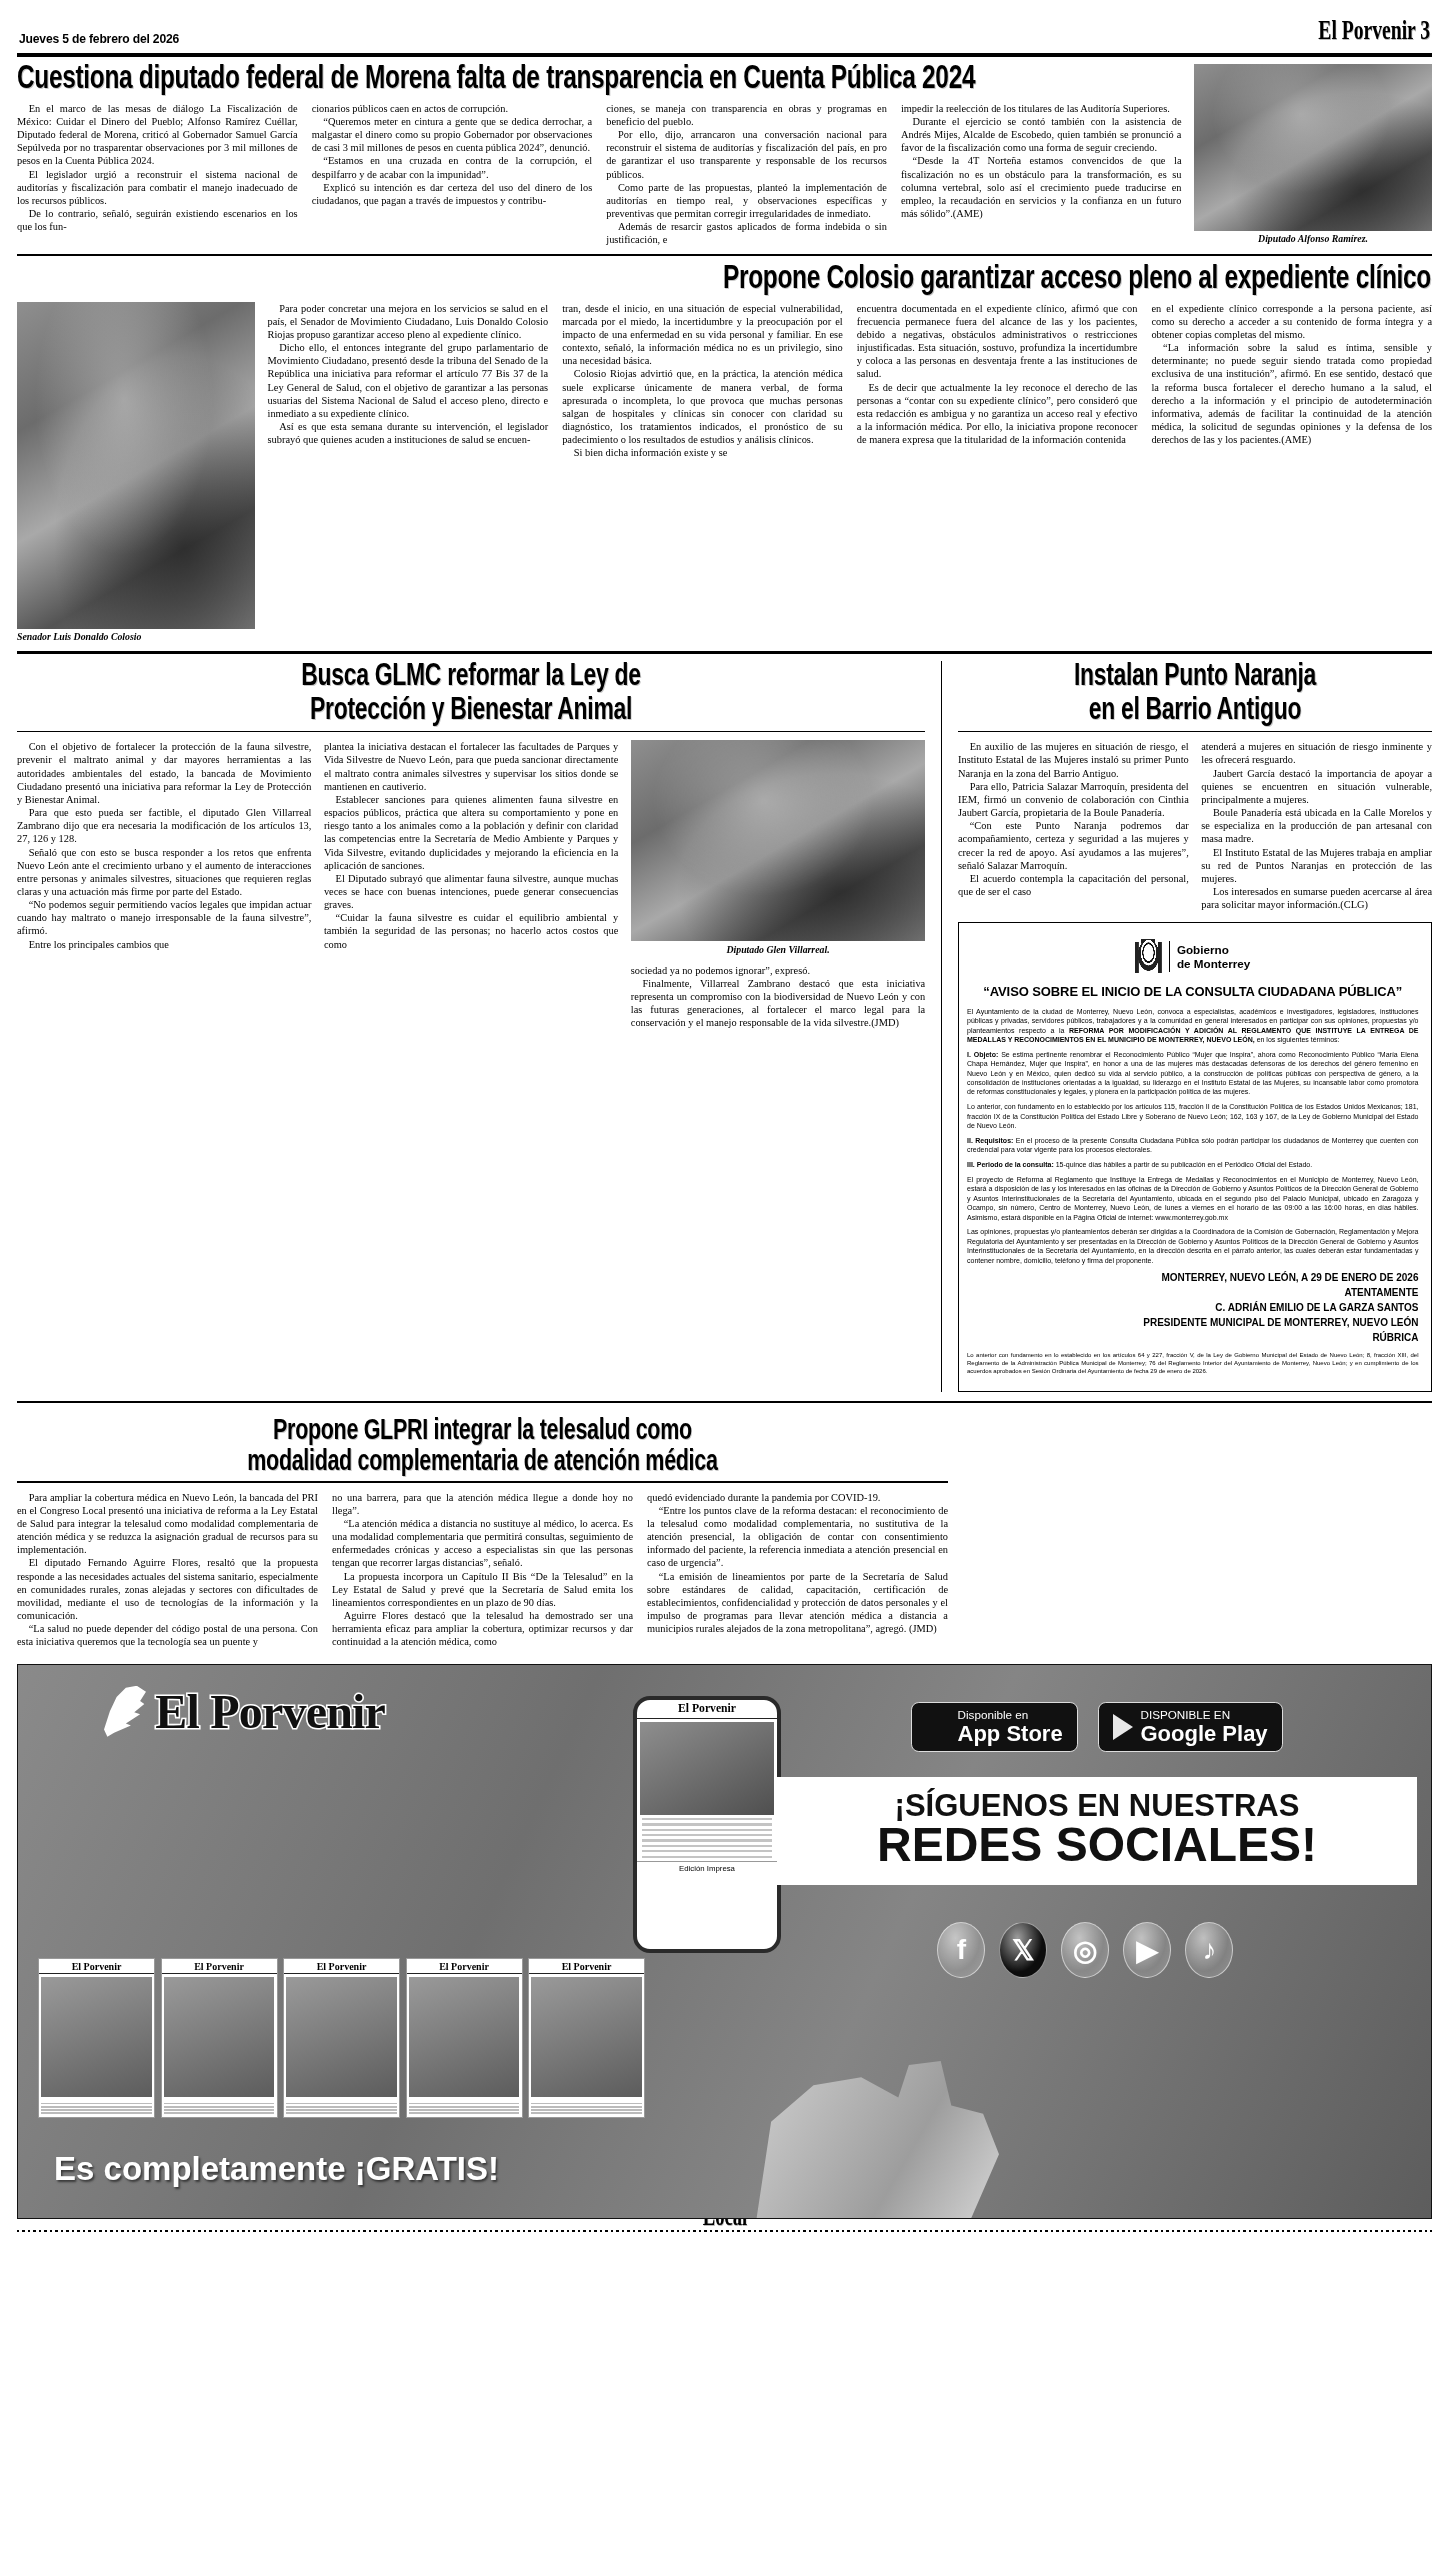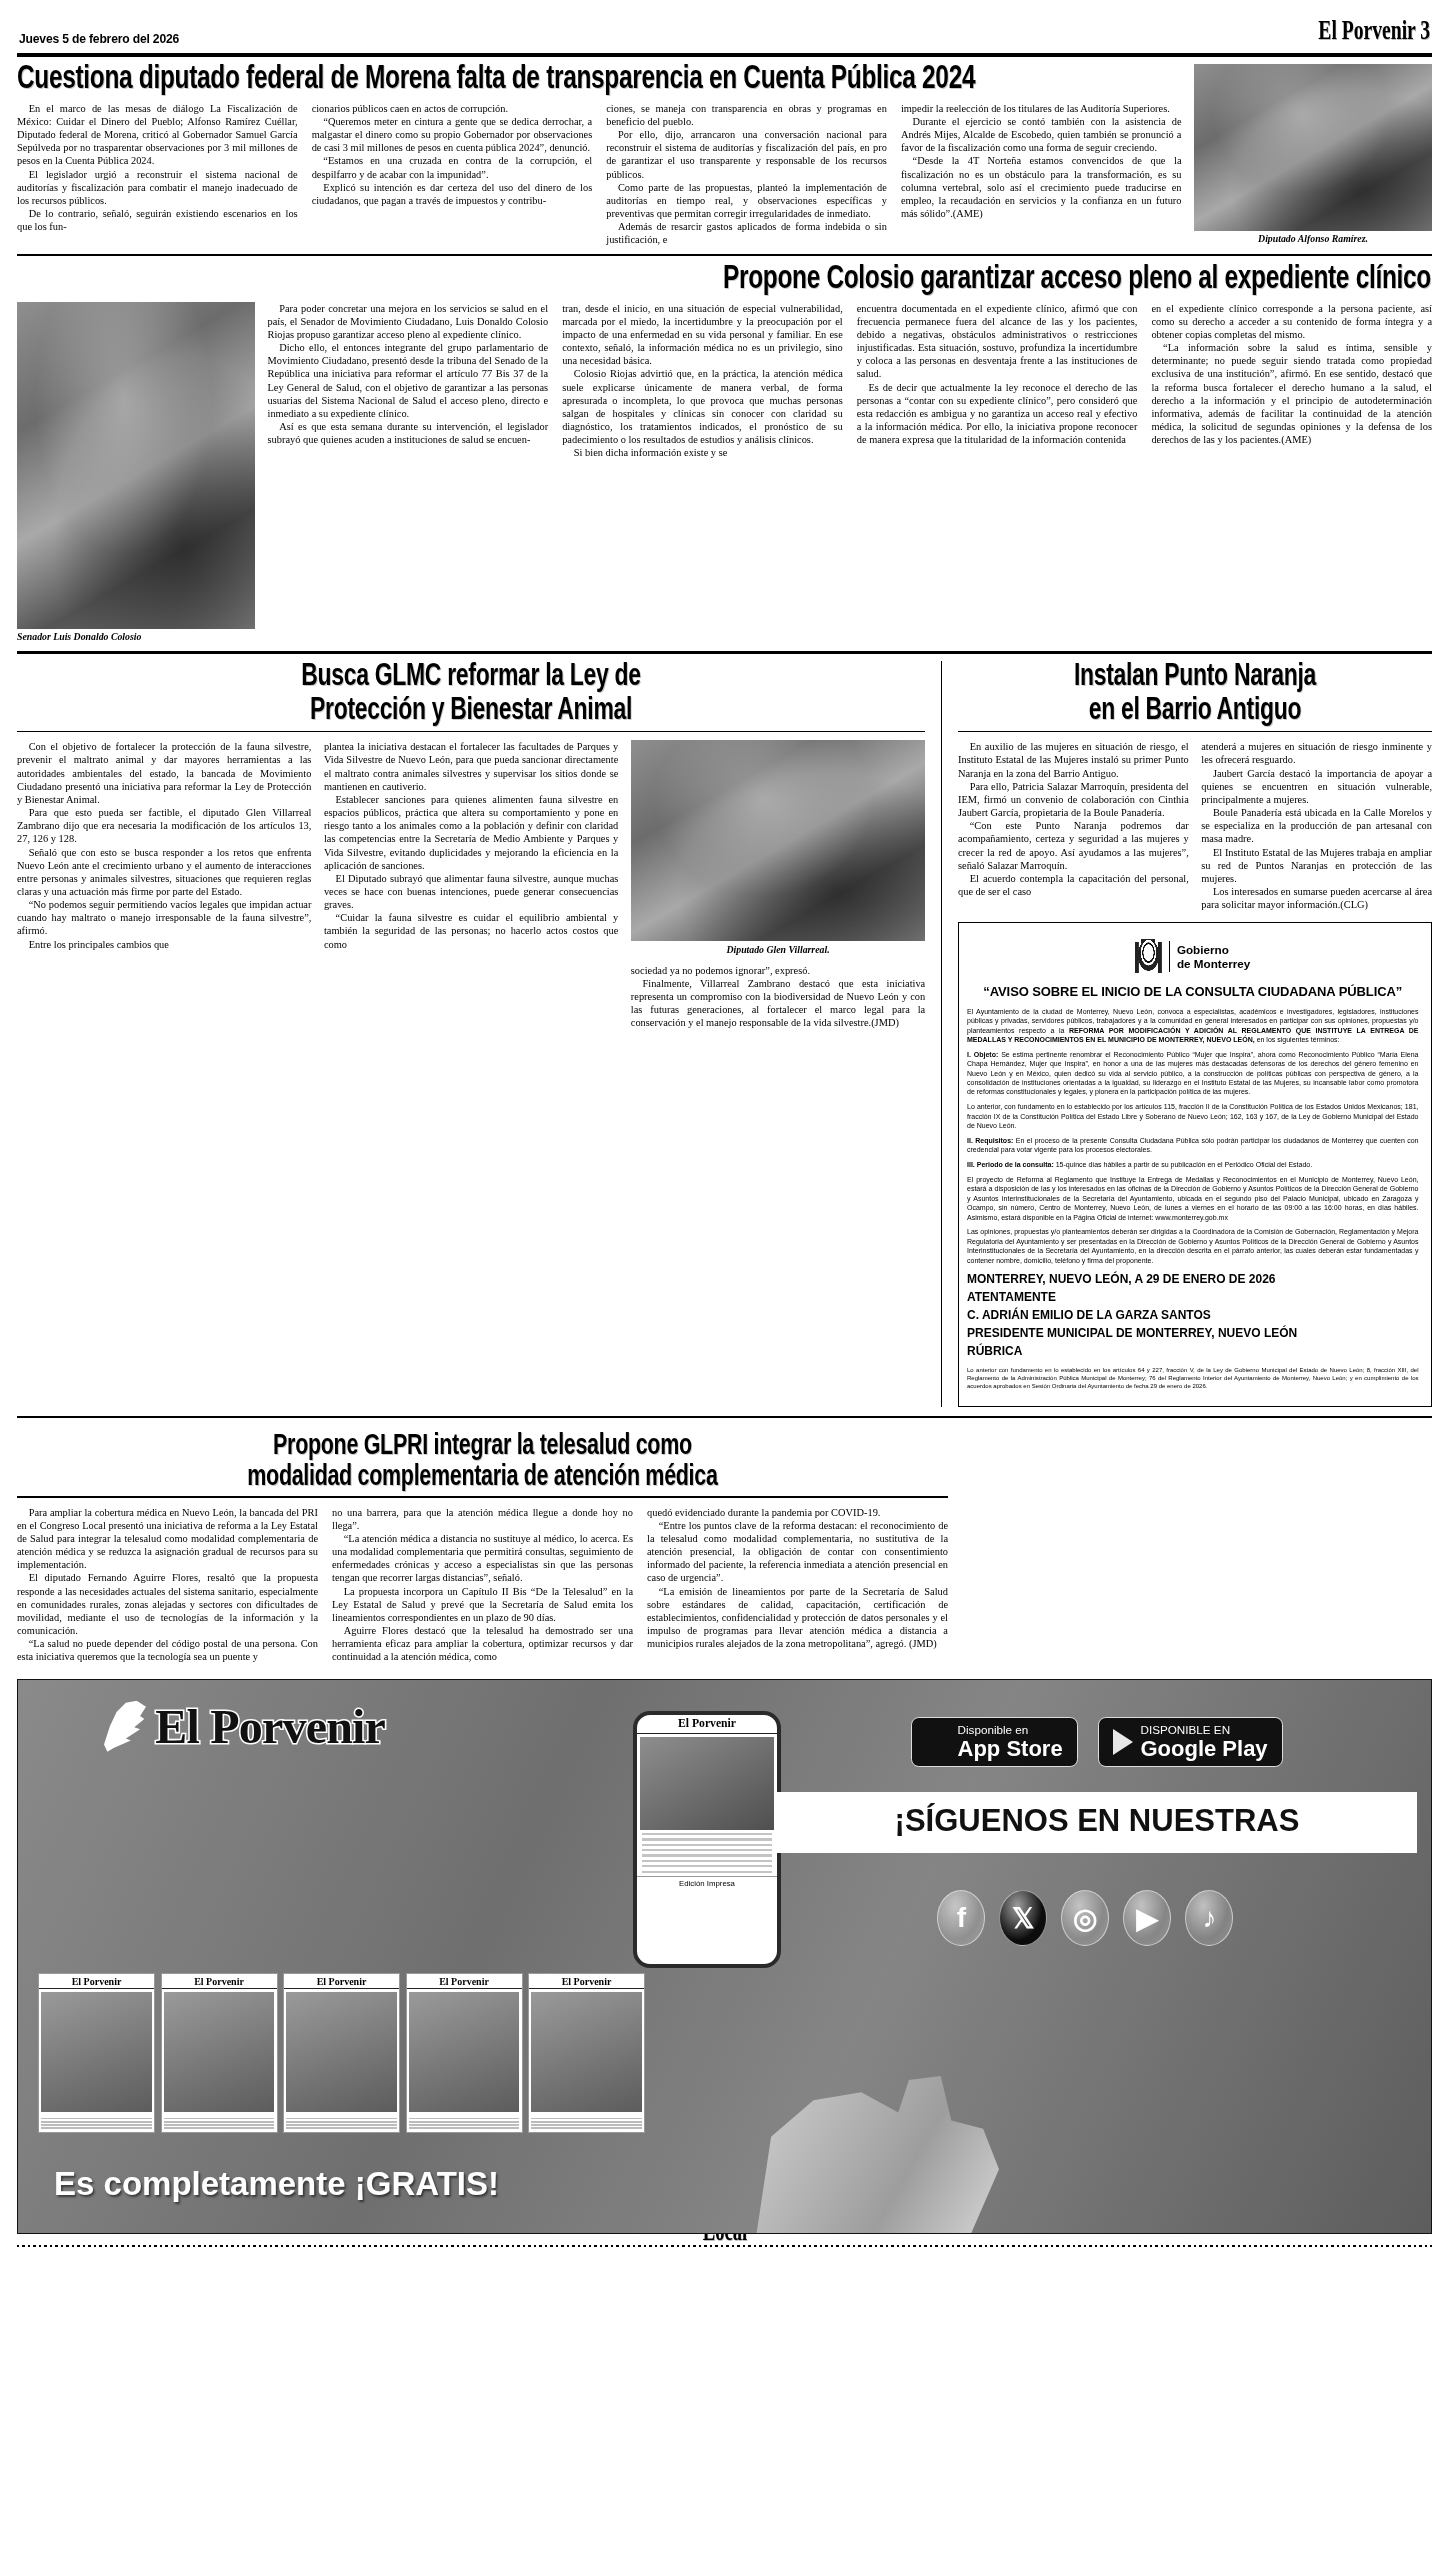--- a/index.html
+++ b/index.html
@@ -113,21 +113,21 @@
           linear-gradient(#000,#000) center top 0/14px 4.7px no-repeat;
   }
   .crest-sep { width:1.2px; height:31px; background:#000; }
   .gov-name { font-weight:bold; font-size:11.7px; line-height:1.18; }
   .notice-title { font-weight:bold; font-size:13px; text-align:center; margin:3.1px 0 7.8px 0; letter-spacing:-0.1px;}
   .notice p {
     font-size:7px; line-height:1.34; text-align:justify; margin:0 0 5.5px 0;
     hyphens:auto; -webkit-hyphens:auto;
   }
   .notice p b { font-weight:bold; }
-  .notice .sig { text-align:left; font-size:12px; font-weight:bold; line-height:1.5; margin-top:2px; }
+  .notice .sig { text-align:right; font-size:10px; font-weight:bold; line-height:1.5; margin-top:2px; }
   .notice .tiny { font-size:6px; line-height:1.3; text-align:justify; margin-top:7px; }
 
   
   .ad {
     position:relative; overflow:hidden;
     border:1.6px solid #111;
     background:linear-gradient(115deg,#8a8a8a 0%,#6f6f6f 35%,#858585 60%,#5d5d5d 100%);
   }
   .ad-logo-row { display:flex; align-items:center; gap:9.3px; padding:18.7px 0 0 86px;}
   .quill {
@@ -505,20 +505,21 @@
           <span class="sb-txt">
             <span class="sb-small" style="display:block;">DISPONIBLE EN</span>
             <span class="sb-big" style="display:block;">Google Play</span>
           </span>
         </div>
       </div>
 
       <div style="background:#fff; margin:25px 14px 0 14px; padding:14px 0 17px 0;">
         <div class="redes">
           <div class="r1">¡SÍGUENOS EN NUESTRAS</div>
+          <div class="r2">REDES SOCIALES!</div>
         </div>
       </div>
 
       <div class="soc-row" style="margin-top:37px; padding-right:23.4px;">
         <div class="soc">f</div>
         <div class="soc dark">𝕏</div>
         <div class="soc">◎</div>
         <div class="soc">▶</div>
         <div class="soc">♪</div>
       </div>

